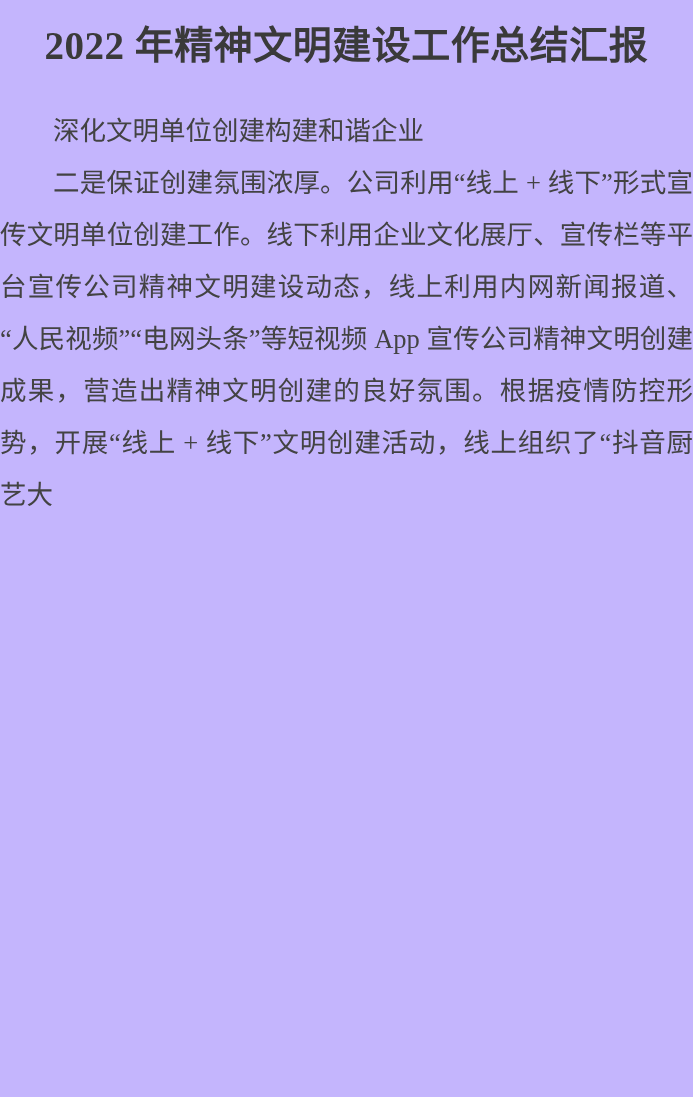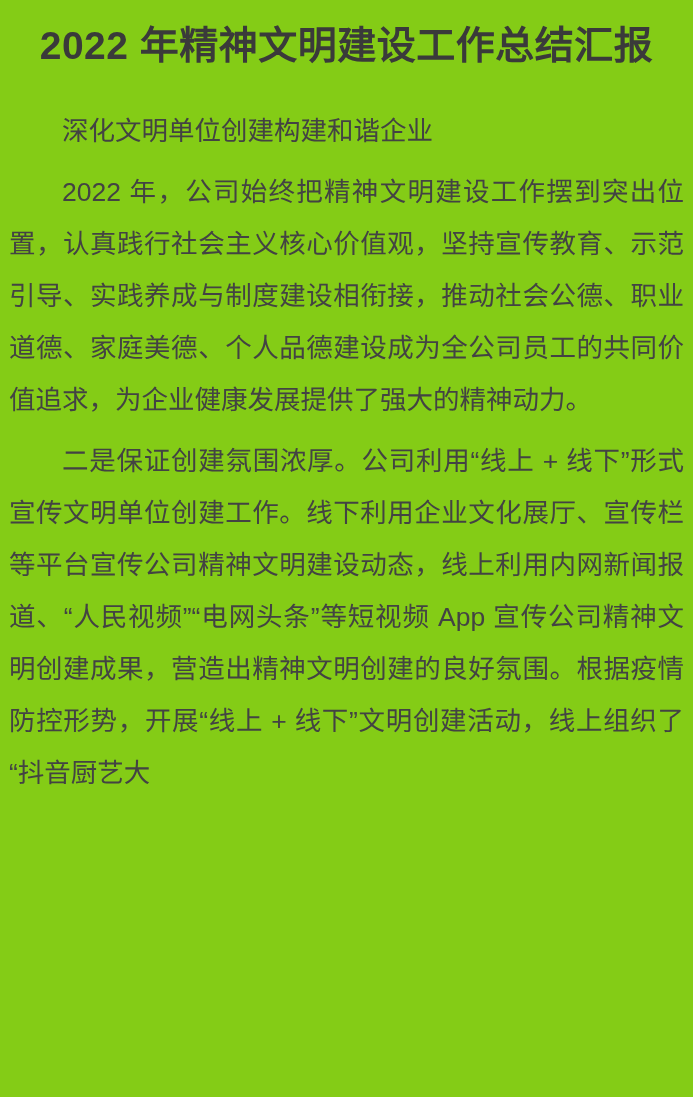--- a/index.html
+++ b/index.html
@@ -5,49 +5,48 @@
   html, body {
     margin: 0;
     padding: 0;
     background: #ffffff;
   }
   .page {
     position: relative;
     width: 693px;
     height: 1097px;
     overflow: hidden;
-    background: #84cc16;
-    font-family: Liberation Sans, sans-serif;
+    background: #c4b5fd;
+    font-family: Liberation Serif, serif;
   }
   .doc-title {
     margin: 0;
     padding-top: 18px;
     font-size: 39px;
     line-height: 56px;
     font-weight: 700;
     text-align: center;
     letter-spacing: 0.5px;
     color: #3a3a3a;
   }
   .doc-body {
     margin-top: 31px;
   }
   .para {
-    margin: 9px;
+    margin: 0;
     font-size: 26.5px;
     line-height: 52px;
     text-align: justify;
     text-indent: 2em;
     color: #434343;
   }
 </style>
 </head>
 <body>
 
 <div class="page">
   <h1 class="doc-title">2022 年精神文明建设工作总结汇报</h1>
 
   <div class="doc-body">
     <p class="para">深化文明单位创建构建和谐企业</p>
-    <p class="para">2022 年，公司始终把精神文明建设工作摆到突出位置，认真践行社会主义核心价值观，坚持宣传教育、示范引导、实践养成与制度建设相衔接，推动社会公德、职业道德、家庭美德、个人品德建设成为全公司员工的共同价值追求，为企业健康发展提供了强大的精神动力。</p>
     <p class="para">二是保证创建氛围浓厚。公司利用“线上 + 线下”形式宣传文明单位创建工作。线下利用企业文化展厅、宣传栏等平台宣传公司精神文明建设动态，线上利用内网新闻报道、“人民视频”“电网头条”等短视频 App 宣传公司精神文明创建成果，营造出精神文明创建的良好氛围。根据疫情防控形势，开展“线上 + 线下”文明创建活动，线上组织了“抖音厨艺大</p>
   </div>
 </div>
 
 </body></html>

